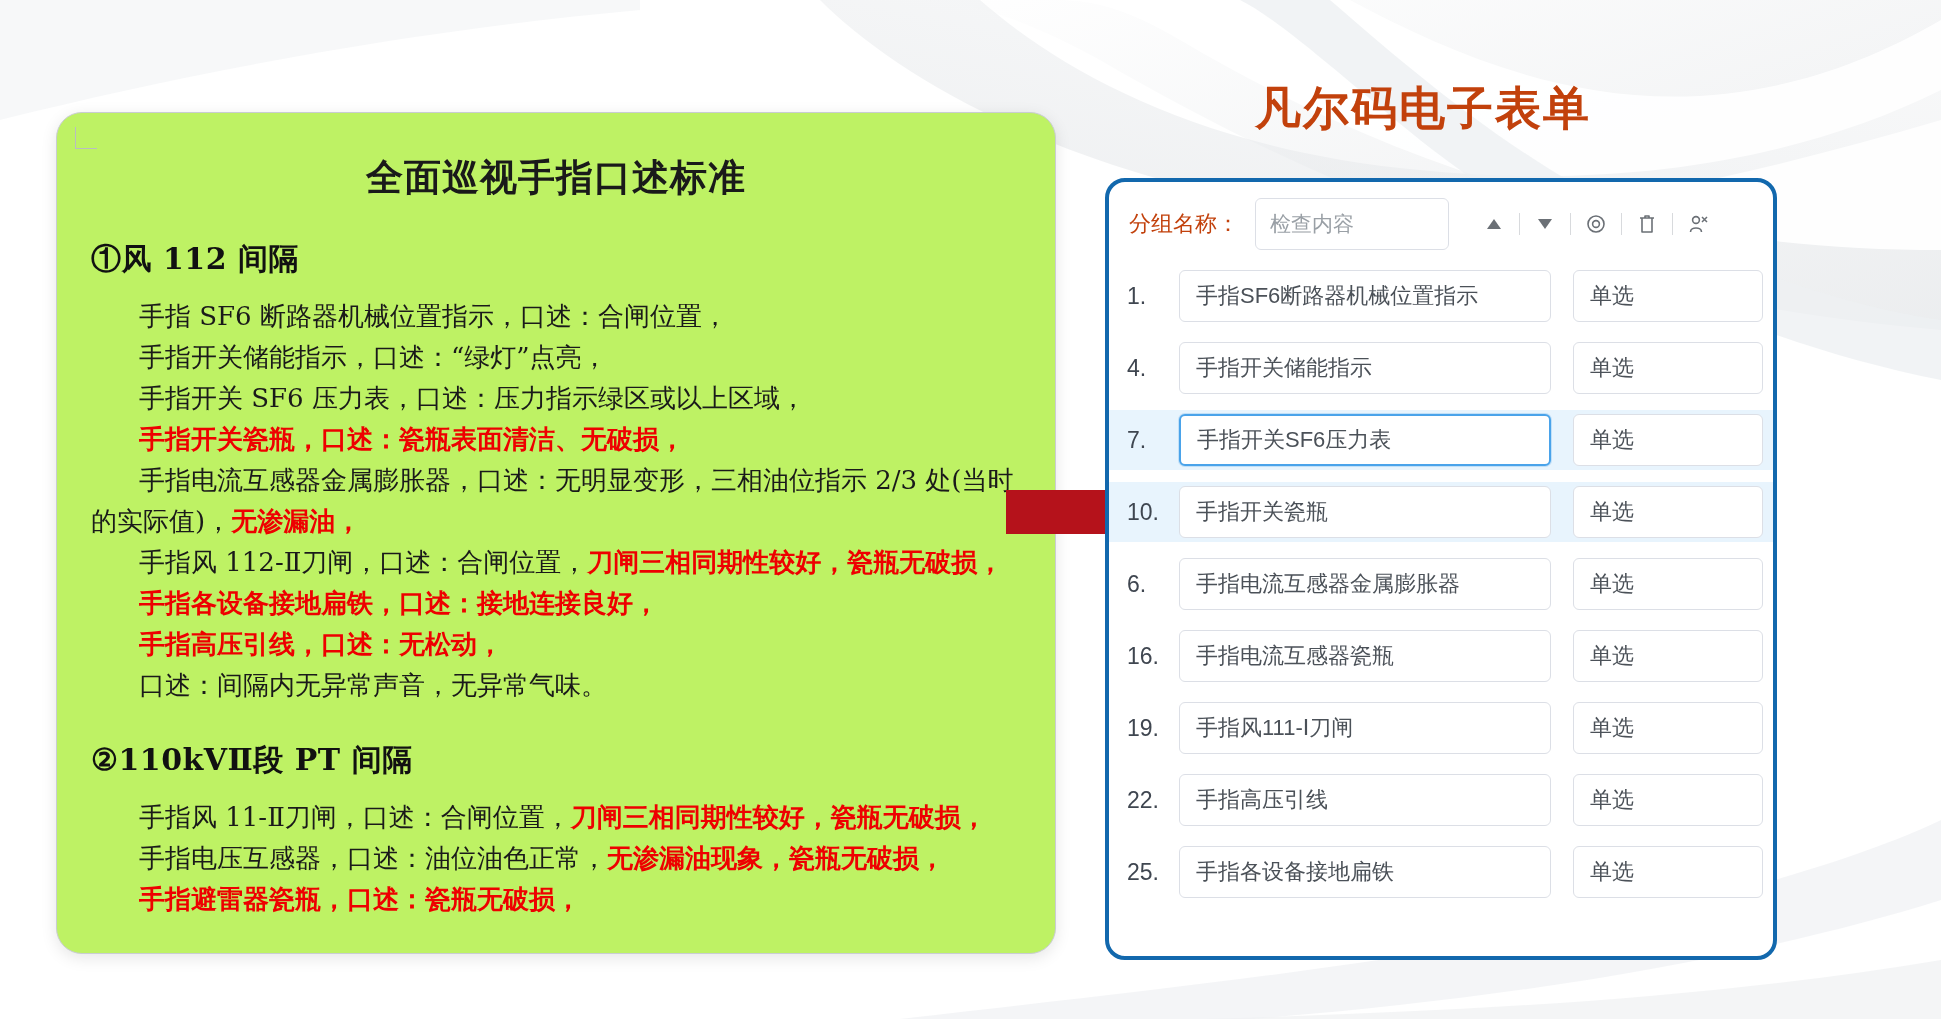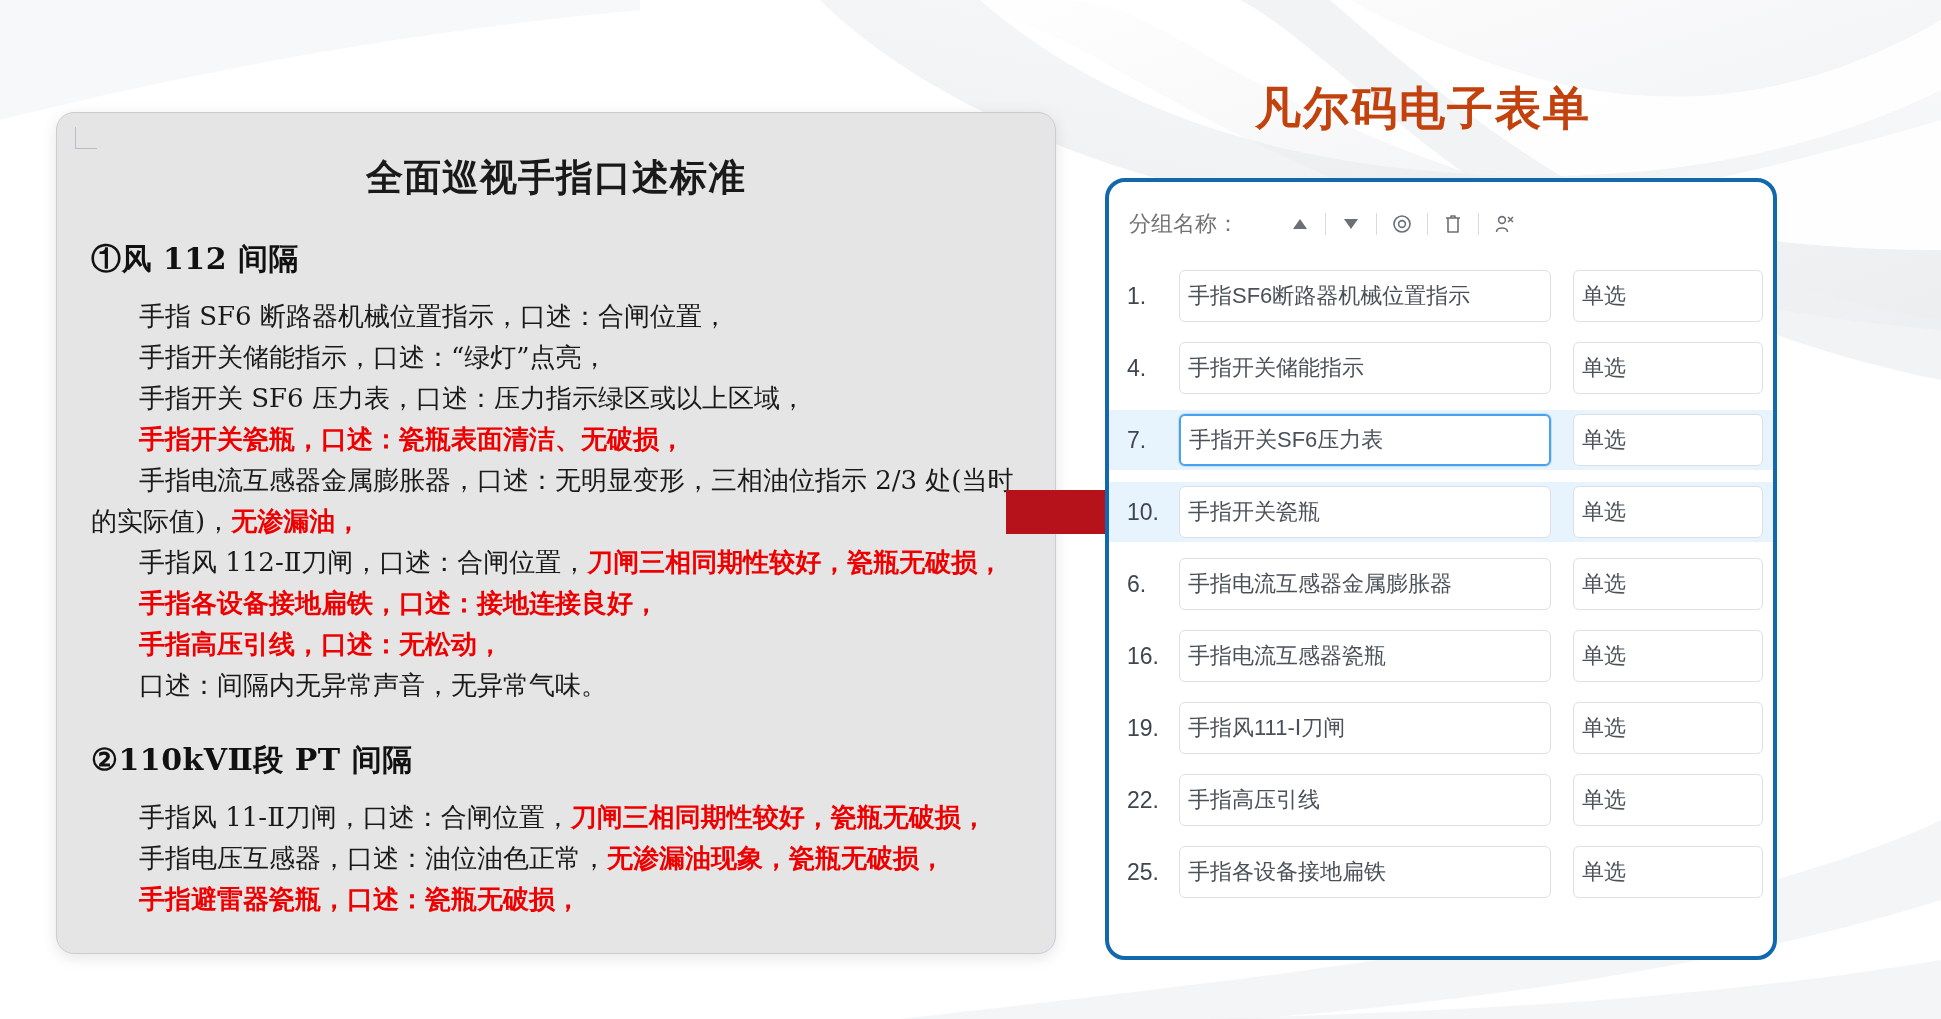--- a/index.html
+++ b/index.html
@@ -21,23 +21,23 @@
   }
   #bg-svg { position: absolute; inset: 0; width: 100%; height: 100%; }
 
   
   .doc-card {
     position: absolute;
     left: 56px;
     top: 112px;
     width: 1000px;
     height: 842px;
-    background: #e5e5e5;
+    background: #bef264;
     border: 1px solid #c9cdd2;
-    border-radius: 18px;
+    border-radius: 26px;
     box-shadow: 0 4px 16px rgba(0,0,0,0.10);
     padding: 26px 34px 10px 34px;
     overflow: hidden;
   }
   .corner-mark {
     position: absolute;
     left: 18px; top: 14px;
     width: 22px; height: 22px;
     border-left: 1px solid #b9bdc2;
     border-bottom: 1px solid #b9bdc2;
@@ -109,21 +109,21 @@
   }
 
   .panel-toolbar {
     display: flex;
     align-items: center;
     height: 84px;
     padding: 0 10px 0 20px;
   }
   .tb-label {
     font-size: 22px;
-    color: #737373;
+    color: #c2410c;
     white-space: nowrap;
     margin-right: 16px;
     font-family: Liberation Mono, monospace;
   }
   .tb-input {
     width: 194px;
     height: 52px;
     border: 1px solid #dcdfe6;
     border-radius: 6px;
     display: flex;
@@ -164,21 +164,21 @@
     color: #3f4650;
     flex: 0 0 52px;
   }
   .cell {
     height: 52px;
     border: 1px solid #dcdfe6;
     border-radius: 6px;
     background: #ffffff;
     display: flex;
     align-items: center;
-    padding-left: 8px;
+    padding-left: 16px;
     font-size: 22px;
     color: #4b5158;
     white-space: nowrap;
     overflow: hidden;
   }
   .cell-name { width: 372px; flex: 0 0 372px; }
   .cell-type { width: 190px; flex: 0 0 190px; margin-left: 22px; }
   .row.focus .cell-name {
     border: 2px solid #4aa3ea;
     box-shadow: 0 0 0 1px rgba(74,163,234,0.25);
@@ -246,20 +246,21 @@
   <polygon points="0,24 108,24 108,0 170,46 108,92 108,68 0,68" fill="#b5121b"></polygon>
 </svg>
 
 <div class="panel-title">凡尔码电子表单</div>
 
 <div class="form-panel">
 
   <div class="panel-toolbar">
     <span class="tb-label">分组名称：</span>
 
+    <div class="tb-input">检查内容</div>
 
     <div class="tb-icons">
       <div class="tb-ico">
         <svg width="18" height="18" viewBox="0 0 18 18">
             <polygon points="9,4 16,14 2,14" fill="#6b7076"></polygon>
           </svg>
       </div>
       <div class="tb-sep"></div>
       <div class="tb-ico">
         <svg width="18" height="18" viewBox="0 0 18 18">

